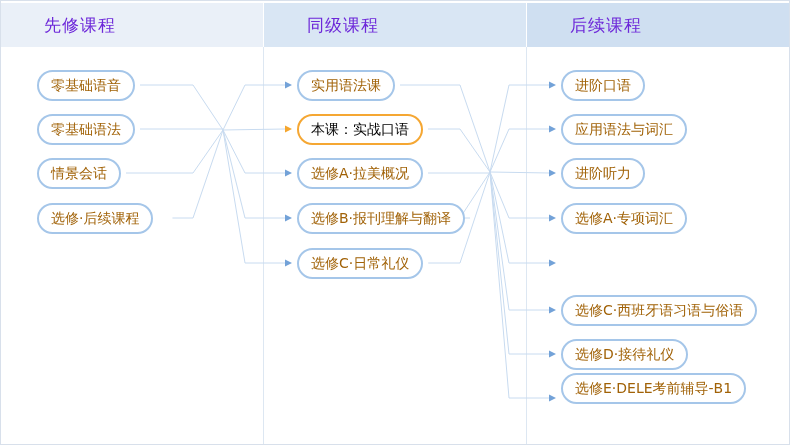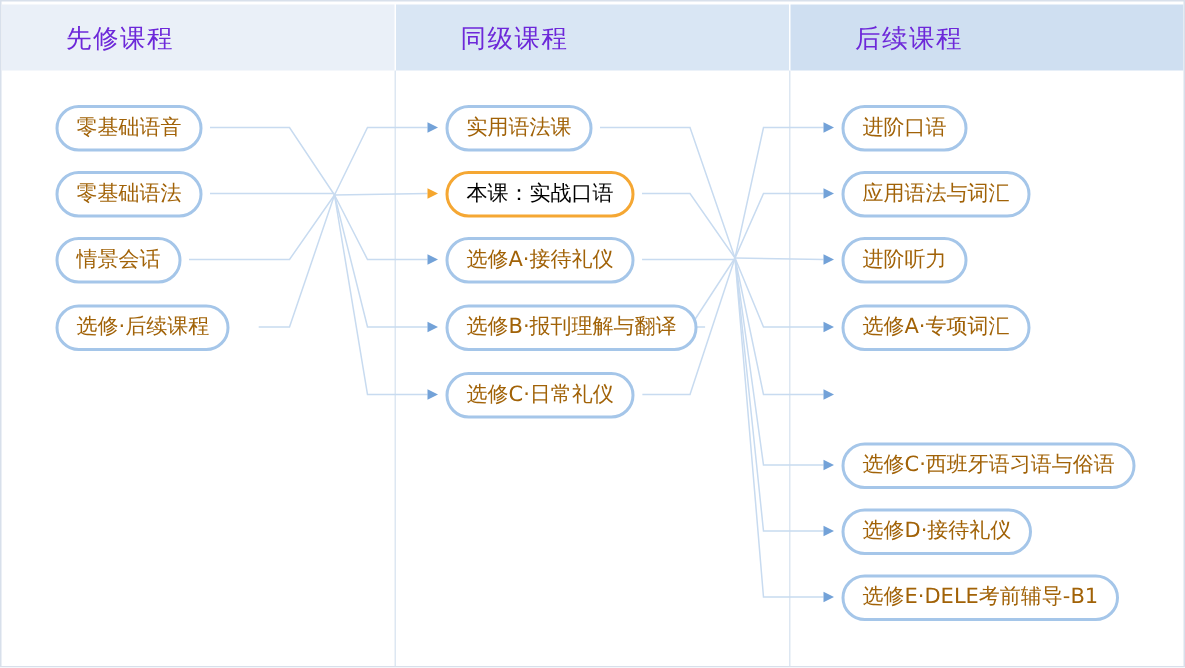--- a/index.html
+++ b/index.html
@@ -98,24 +98,24 @@
       <path d="M489,171 L508,397 L548,397" fill="none" stroke="#c8dbf0" stroke-width="1"></path>
       <polygon points="548,393.5 548,400.5 555,397" fill="#73a2d8"></polygon>
     </svg>
   <div id="nodes">
       <div class="pill" style="left: 36px; top: 69px;">零基础语音</div>
       <div class="pill" style="left: 36px; top: 113px;">零基础语法</div>
       <div class="pill" style="left: 36px; top: 157px;">情景会话</div>
       <div class="pill" style="left: 36px; top: 202px;">选修·后续课程</div>
       <div class="pill" style="left: 296px; top: 69px;">实用语法课</div>
       <div class="pill highlight" style="left: 296px; top: 113px;">本课：实战口语</div>
-      <div class="pill" style="left: 296px; top: 157px;">选修A·接待礼仪</div>
+      <div class="pill" style="left: 296px; top: 157px;">选修A·拉美概况</div>
       <div class="pill" style="left: 296px; top: 202px;">选修B·报刊理解与翻译</div>
       <div class="pill" style="left: 296px; top: 247px;">选修C·日常礼仪</div>
       <div class="pill" style="left: 560px; top: 69px;">进阶口语</div>
       <div class="pill" style="left: 560px; top: 113px;">应用语法与词汇</div>
       <div class="pill" style="left: 560px; top: 157px;">进阶听力</div>
       <div class="pill" style="left: 560px; top: 202px;">选修A·专项词汇</div>
       <div class="pill" style="left: 560px; top: 294px;">选修C·西班牙语习语与俗语</div>
       <div class="pill" style="left: 560px; top: 338px;">选修D·接待礼仪</div>
-      <div class="pill" style="left: 560px; top: 382px; text-align: center;">选修E·DELE考前辅导-B1</div>
+      <div class="pill" style="left: 560px; top: 372px; text-align: center;">选修E·DELE考前辅导-B1</div>
     </div>
 </div>
 
 </body></html>

